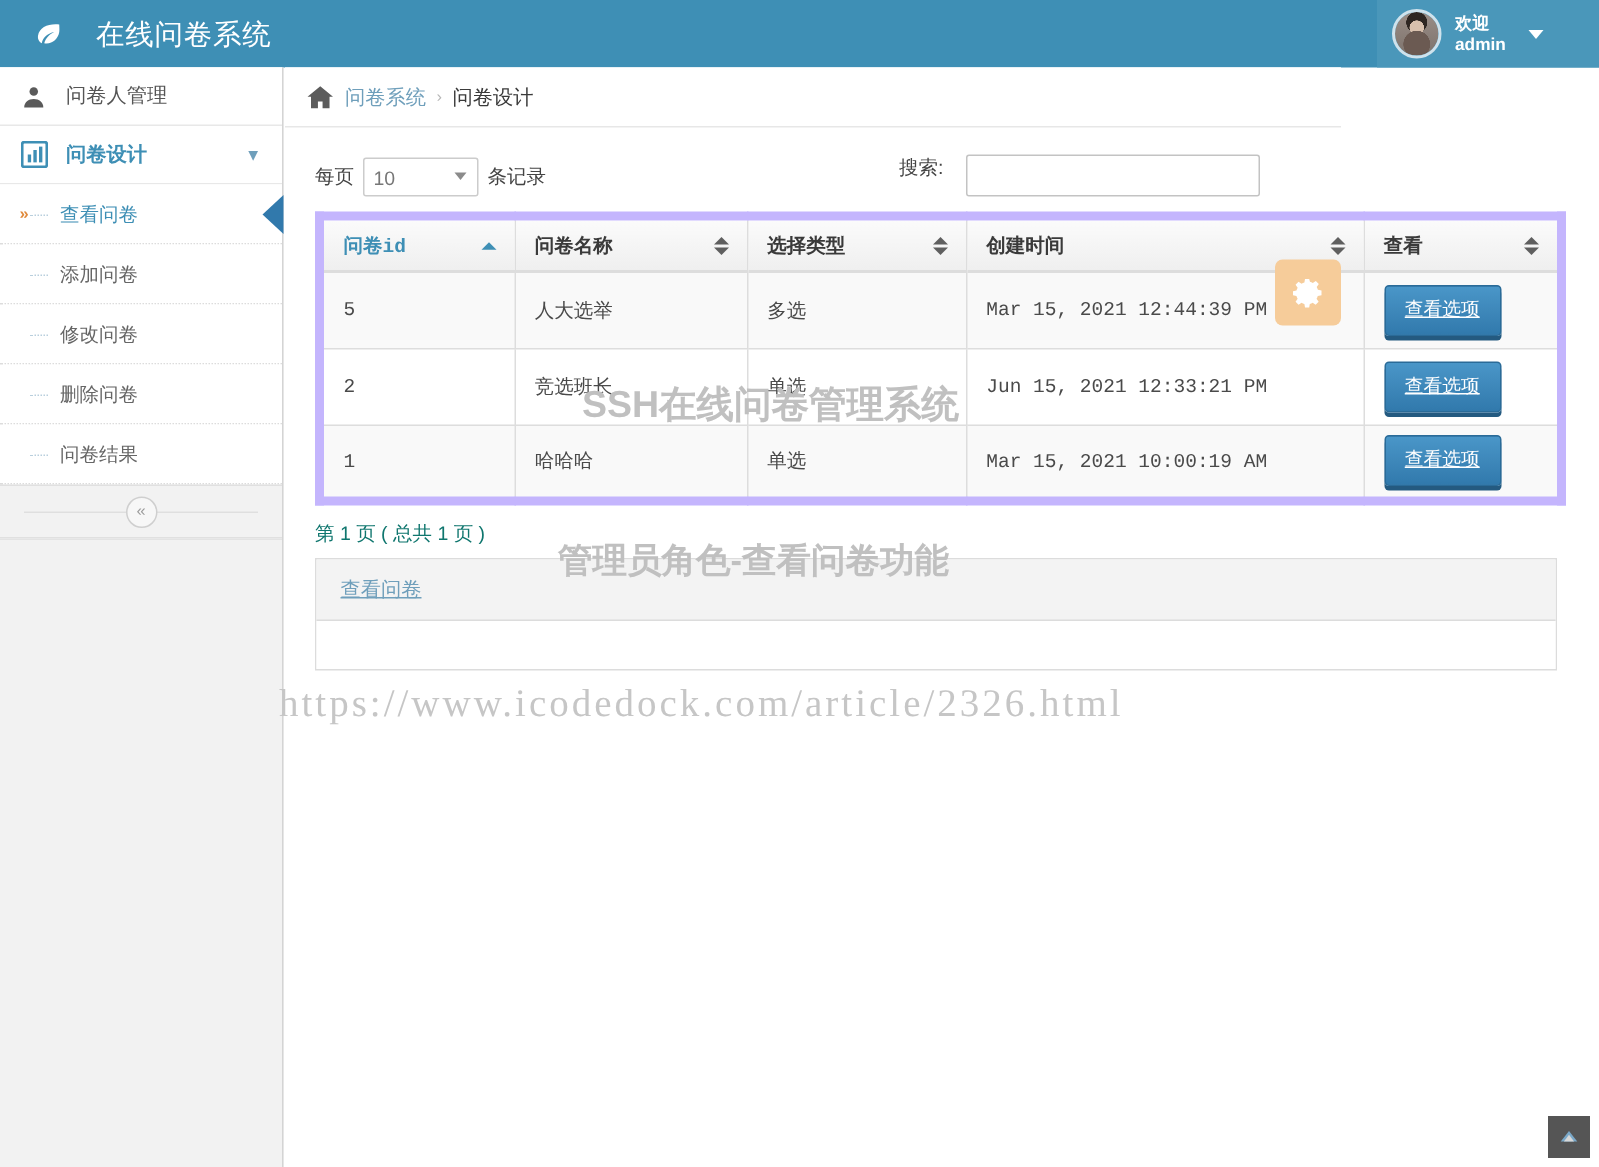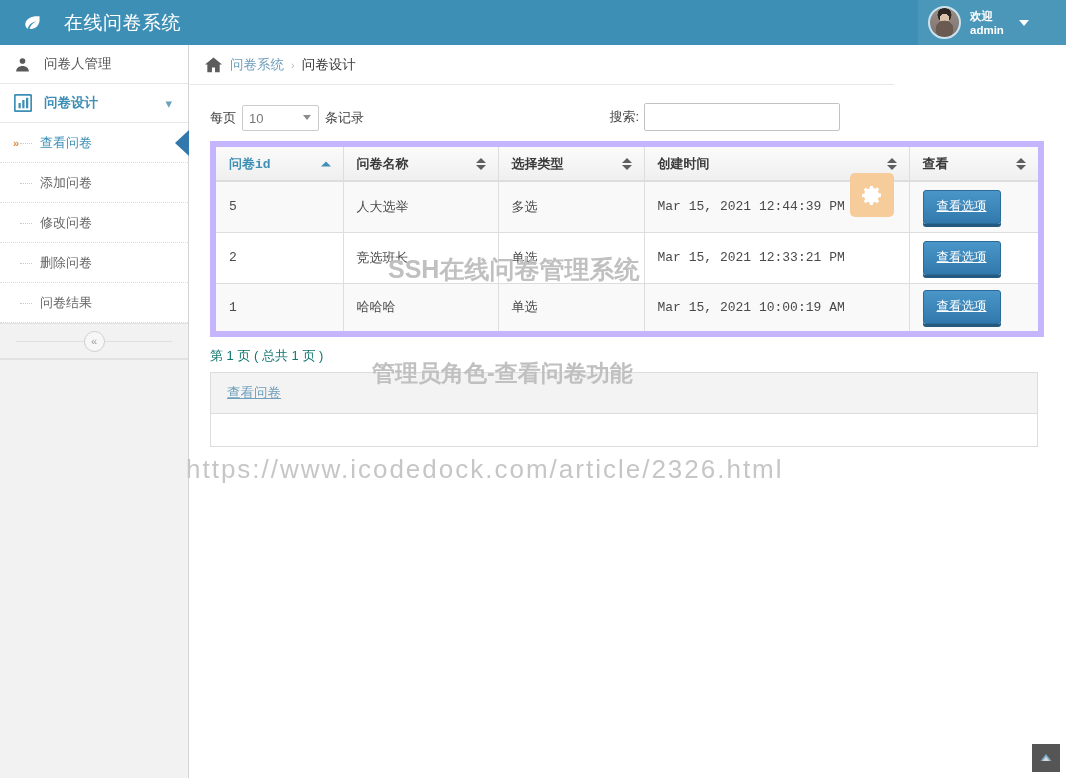--- a/index.html
+++ b/index.html
@@ -129,22 +129,22 @@
     width: 77px; height: 26px; border: 1px solid #cccccc; border-radius: 2px;
     background: #ffffff; color: #777777; font-size: 13px;
     padding: 0 6px; position: relative; display: flex; align-items: center;
   }
   .len-select .sel-caret {
     position: absolute; right: 7px; top: 9px; width: 0; height: 0;
     border-left: 4px solid transparent; border-right: 4px solid transparent;
     border-top: 5px solid #8b8b8b;
   }
   .search-box {
-    position: absolute; right: 26px; top: 6px; display: flex; align-items: center;
-    font-size: 13px; color: #444444; gap: 5px;
+    position: absolute; right: 26px; top: 6px; display: flex; 
+    font-size: 13px; color: #444444; gap: 15px;
   }
   .search-input {
     width: 196px; height: 28px; border: 1px solid #c3c3c3; background: #fff;
     border-radius: 2px;
   }
   .gear-btn {
     position: absolute; right: 0px; top: 88px; width: 44px; height: 44px;
     border-radius: 5px; background: #f6cc9a;
     display: flex; align-items: center; justify-content: center;
   }
@@ -199,21 +199,21 @@
 
   
   .wm {
     position: absolute; color: #c0c0c0; font-weight: bold; white-space: nowrap;
     pointer-events: none;
   }
   .wm-1 { left: 388px; top: 253px; font-size: 25px; }
   .wm-2 { left: 372px; top: 358px; font-size: 23px; }
   .wm-3 {
     left: 186px; top: 454px; font-size: 26px;
-    font-family: Liberation Sans, sans-serif;
+    font-family: Liberation Serif, serif;
     letter-spacing: 2px; color: #c6c6c6; font-weight: normal;
   }
   .wm-4 { left: 462px; top: 548px; font-size: 28px; }
 
   .totop {
     position: absolute; right: 6px; bottom: 6px; width: 28px; height: 28px;
     background: #555555; display: flex; align-items: center; justify-content: center;
   }
 </style>
 </head>
@@ -371,21 +371,21 @@
             <td>多选</td>
             <td>Mar 15, 2021 12:44:39 PM</td>
             <td>
               <span class="view-btn">查看选项</span>
             </td>
           </tr>
           <tr class="even">
             <td>2</td>
             <td>竞选班长</td>
             <td>单选</td>
-            <td>Mar 15, 2021 12:33:21 PM</td>
+            <td>Jun 15, 2021 12:33:21 PM</td>
             <td>
               <span class="view-btn">查看选项</span>
             </td>
           </tr>
           <tr class="odd">
             <td>1</td>
             <td>哈哈哈</td>
             <td>单选</td>
             <td>Mar 15, 2021 10:00:19 AM</td>
             <td>

